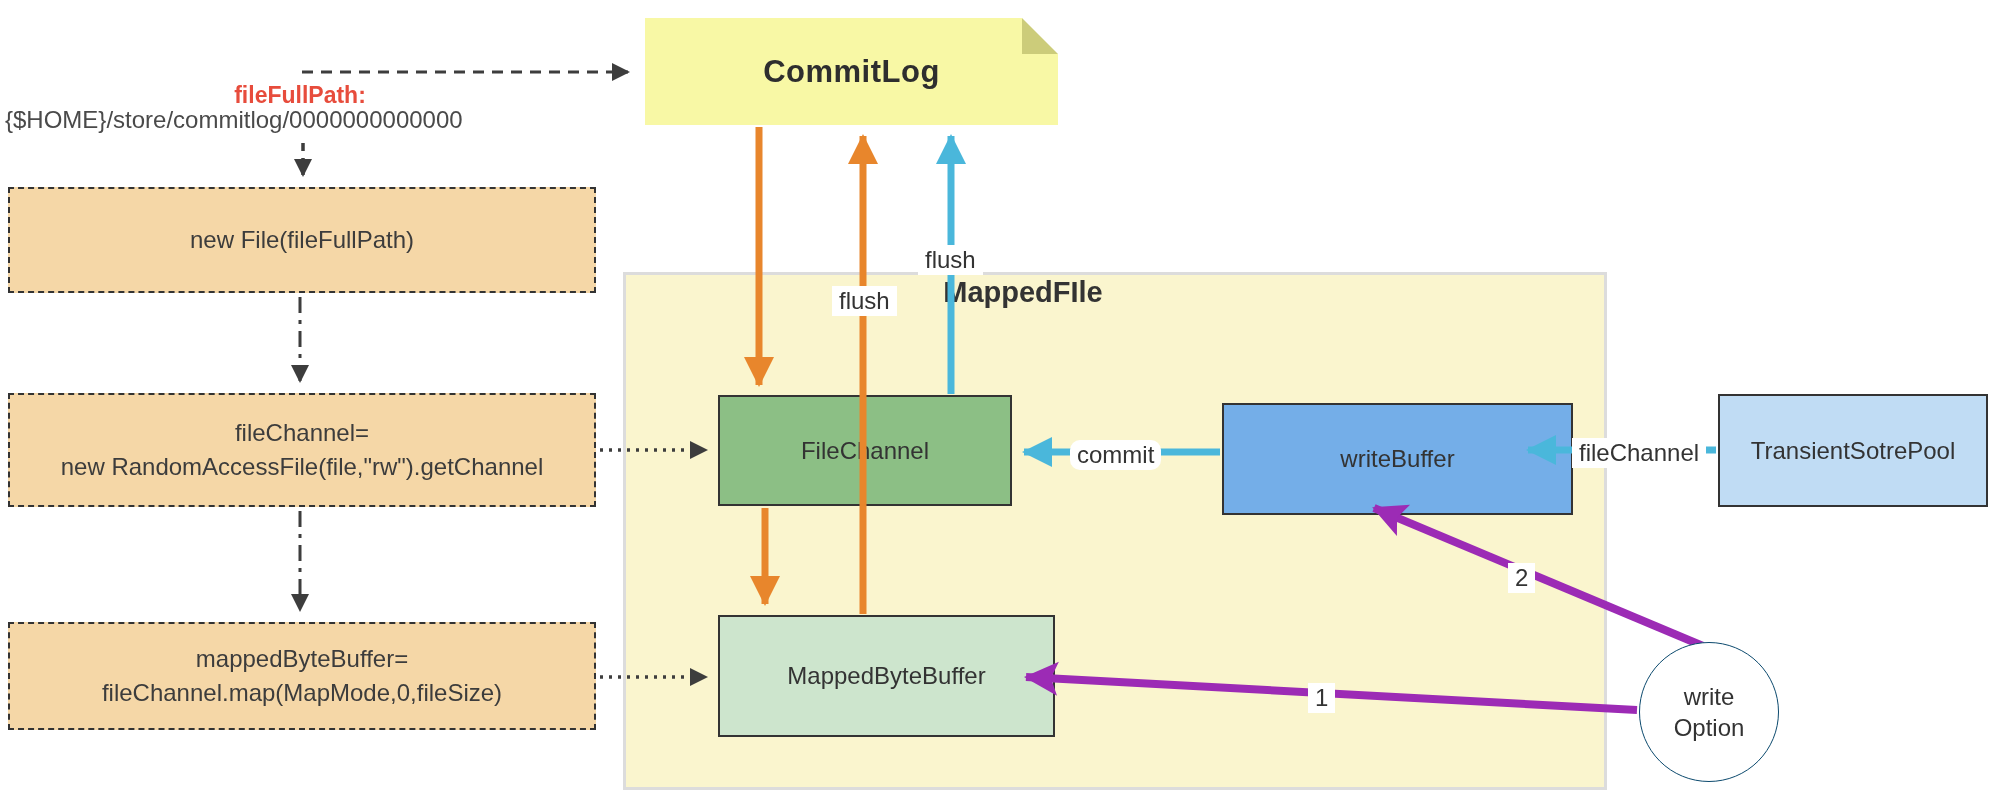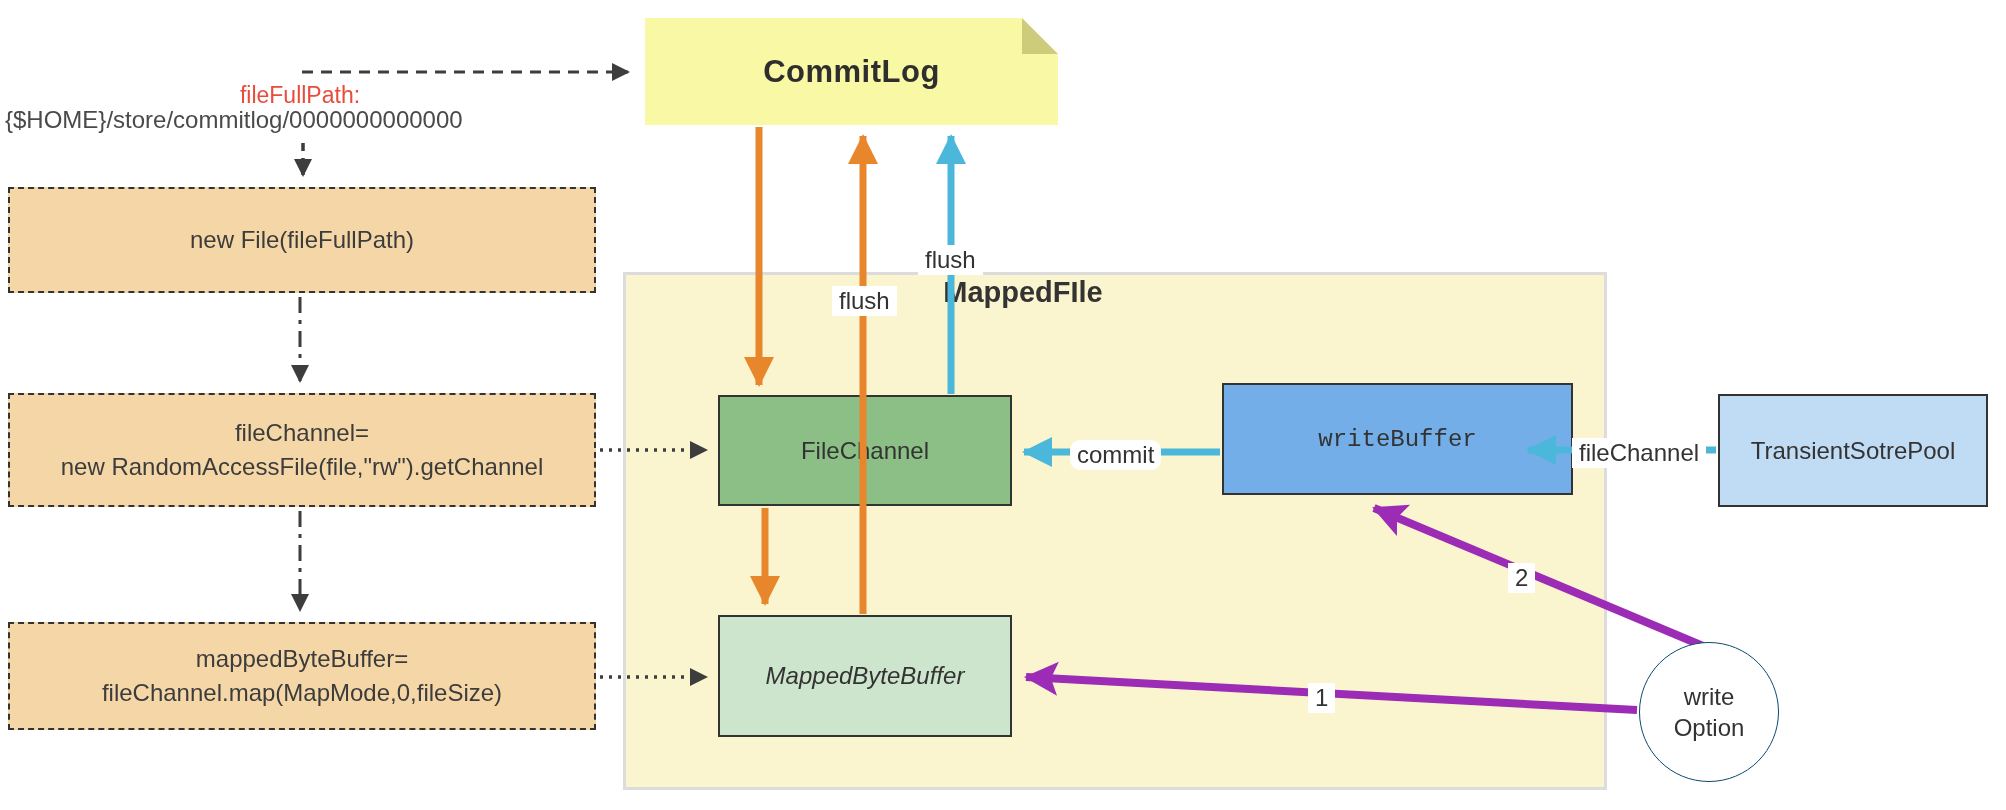--- a/index.html
+++ b/index.html
@@ -34,42 +34,42 @@
   .stroke-dark{stroke:#3d3d3d;}
   .fill-dark{fill:#3d3d3d;}
 
   .note{position:absolute;left:645px;top:18px;width:413px;height:107px;background:var(--note-fill);
         display:flex;align-items:center;justify-content:center;z-index:2;}
   .note-title{font-size:31px;font-weight:bold;color:#2e2e2e;letter-spacing:0.5px;}
   .note-fold{position:absolute;top:0;right:0;width:0;height:0;border-style:solid;
              border-width:0 36px 36px 0;border-color:#ffffff #ffffff var(--note-fold) var(--note-fold);}
 
   .path-label{position:absolute;left:95px;top:82px;width:410px;text-align:center;
-              font-size:23px;font-weight:normal;color:var(--red-text);z-index:2;}
+              font-size:23px;font-weight:bold;color:var(--red-text);z-index:2;}
   .path-value{position:absolute;left:5px;top:106px;width:470px;text-align:left;
               font-size:24px;color:#4a4a4a;z-index:2;}
 
   .step-box{position:absolute;left:8px;width:588px;background:var(--step-fill);
             border:2.5px dashed var(--step-border);display:flex;flex-direction:column;
             align-items:center;justify-content:center;z-index:2;font-size:24px;color:#3c3c3c;
             line-height:1.4;text-align:center;}
   .step-1{top:187px;height:106px;}
   .step-2{top:393px;height:114px;justify-content:center;}
   .step-3{top:622px;height:108px;}
 
   .container-box{position:absolute;left:623px;top:272px;width:984px;height:518px;
                  background:var(--container-fill);border:3px solid var(--container-border);z-index:1;}
   .container-title{position:absolute;left:623px;top:276px;width:800px;text-align:center;
                    font-size:29px;font-weight:bold;color:#333;z-index:2;}
 
   .node{position:absolute;border:2.5px solid #333;display:flex;align-items:center;
         justify-content:center;font-size:24px;color:#333;z-index:2;}
   .node-filechannel{left:718px;top:395px;width:294px;height:111px;background:var(--green-fill);}
-  .node-mappedbytebuffer{left:718px;top:615px;width:294px;height:122px;background:var(--light-green-fill);font-style:italic;}
-  .node-writebuffer{left:1222px;top:383px;width:351px;height:112px;background:var(--blue-fill);font-family:Liberation Mono, monospace;}
+  .node-mappedbytebuffer{left:718px;top:615px;width:337px;height:122px;background:var(--light-green-fill);}
+  .node-writebuffer{left:1222px;top:403px;width:351px;height:112px;background:var(--blue-fill);}
   .node-transientpool{left:1718px;top:394px;width:270px;height:113px;background:var(--light-blue-fill);}
 
   .write-circle{position:absolute;left:1639px;top:642px;width:140px;height:140px;border-radius:50%;
                 background:#ffffff;border:1px solid #0c4a6e;display:flex;flex-direction:column;
                 align-items:center;justify-content:center;font-size:24px;color:#333;z-index:6;line-height:1.3;}
 
   .edge-label{position:absolute;background:#ffffff;padding:1px 7px;font-size:24px;color:#333;
               z-index:7;white-space:nowrap;}
   .lbl-flush-channel{left:918px;top:245px;}
   .lbl-flush-mapped{left:832px;top:286px;}

